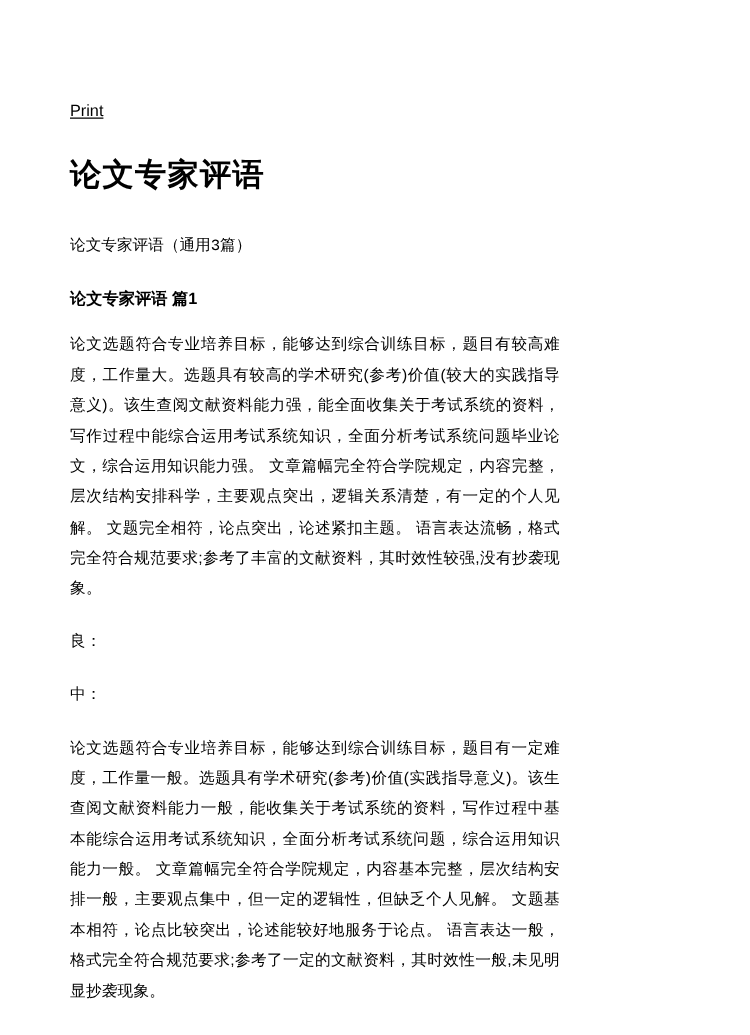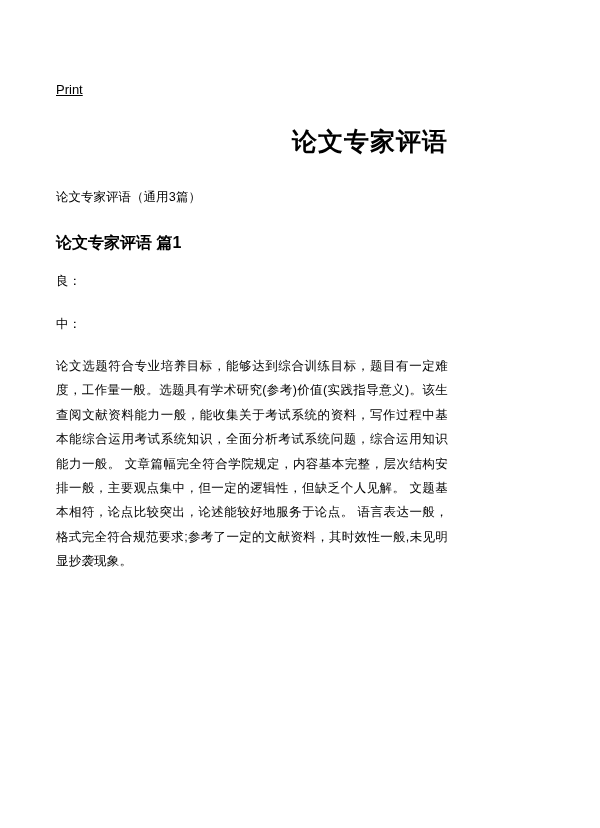--- a/index.html
+++ b/index.html
@@ -24,35 +24,35 @@
   }
   .print-link {
     font-size: 13px;
     color: #000000;
     line-height: 1.4;
     margin-bottom: 26px;
     display: inline-block;
     cursor: pointer;
   }
   .doc-title {
-    text-align: right;
+    text-align: left;
     font-size: 25px;
     font-weight: bold;
     letter-spacing: 1px;
     margin: 0 0 30px 0;
     line-height: 1.3;
   }
   .subtitle {
     font-size: 12.5px;
     line-height: 1.6;
     margin: 0 0 22px 0;
     font-family: Liberation Mono, monospace;
   }
   .section-heading {
-    font-size: 16px;
+    font-size: 13px;
     font-weight: bold;
     margin: 0 0 14px 0;
     line-height: 1.6;
   }
   .para {
     font-size: 12.5px;
     line-height: 1.95;
     margin: 0 0 18px 0;
     text-align: justify;
     letter-spacing: 0.2px;
@@ -70,19 +70,20 @@
 
   <a class="print-link" href="#">Print</a>
 
   <h1 class="doc-title">论文专家评语</h1>
 
   <p class="subtitle">论文专家评语（通用3篇）</p>
 
   <p class="section-heading">论文专家评语 篇1</p>
 
   <div>
+    <p class="para">论文选题符合专业培养目标，能够达到综合训练目标，题目有较高难度，工作量大。选题具有较高的学术研究(参考)价值(较大的实践指导意义)。该生查阅文献资料能力强，能全面收集关于考试系统的资料，写作过程中能综合运用考试系统知识，全面分析考试系统问题毕业论文，综合运用知识能力强。 文章篇幅完全符合学院规定，内容完整，层次结构安排科学，主要观点突出，逻辑关系清楚，有一定的个人见解。 文题完全相符，论点突出，论述紧扣主题。 语言表达流畅，格式完全符合规范要求;参考了丰富的文献资料，其时效性较强,没有抄袭现象。</p>
     <p class="label-line">良：</p>
     <p class="label-line">中：</p>
     <p class="para">论文选题符合专业培养目标，能够达到综合训练目标，题目有一定难度，工作量一般。选题具有学术研究(参考)价值(实践指导意义)。该生查阅文献资料能力一般，能收集关于考试系统的资料，写作过程中基本能综合运用考试系统知识，全面分析考试系统问题，综合运用知识能力一般。 文章篇幅完全符合学院规定，内容基本完整，层次结构安排一般，主要观点集中，但一定的逻辑性，但缺乏个人见解。 文题基本相符，论点比较突出，论述能较好地服务于论点。 语言表达一般，格式完全符合规范要求;参考了一定的文献资料，其时效性一般,未见明显抄袭现象。</p>
 
   </div>
 
 </div>
 
 </body></html>

